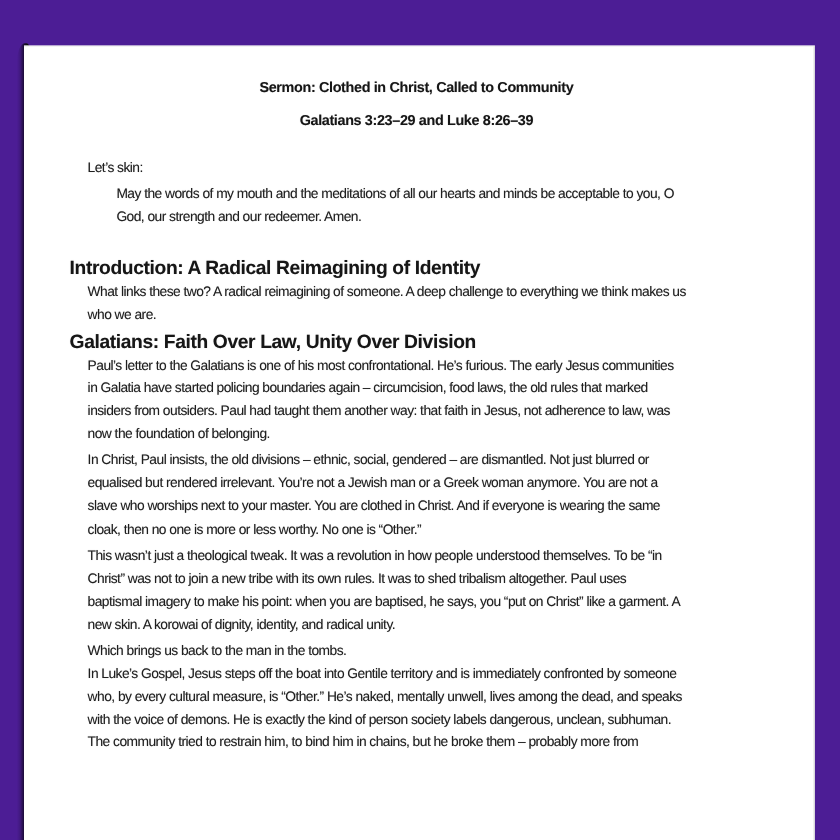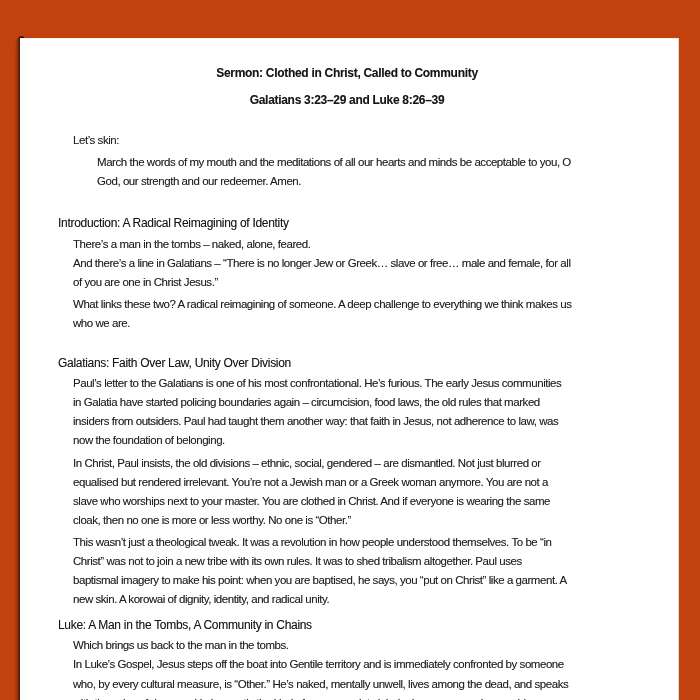--- a/index.html
+++ b/index.html
@@ -7,21 +7,21 @@
     padding: 0;
     width: 700px;
     height: 700px;
     overflow: hidden;
     background: #ffffff;
   }
   .viewport {
     position: relative;
     width: 700px;
     height: 700px;
-    background: #c2410c;
+    background: #4c1d95;
     font-family: "Liberation Sans", "DejaVu Sans", sans-serif;
     color: #1f1f1f;
   }
   
   .edge-shadow {
     position: absolute;
     left: 14px;
     top: 36px;
     bottom: 0;
     width: 11px;
@@ -72,65 +72,61 @@
     font-size: 11.5px;
     letter-spacing: -0.45px;
     line-height: 19.1px;
     white-space: pre-line;
     color: #1f1f1f;
   }
   .ind1 { margin-left: 53px; }
   .ind2 { margin-left: 77px; }
   .heading {
     margin: 23px 0 1px 38px;
-    font-size: 12px;
-    font-weight: normal;
+    font-size: 16px;
+    font-weight: bold;
     letter-spacing: -0.3px;
     line-height: 19.1px;
     color: #161616;
   }
-  .h-gal  { margin-top: 21px; }
+  .h-gal  { margin-top: 3px; }
   .h-luke { margin-top: 7px; }
 </style>
 </head>
 <body>
 
 <div class="viewport">
   <div class="edge-shadow"></div>
   <div class="page">
 
     <h1 class="doc-title">Sermon: Clothed in Christ, Called to Community</h1>
     <h2 class="doc-subtitle">Galatians 3:23–29 and Luke 8:26–39</h2>
 
     <p class="para ind1">Let’s skin:</p>
-    <p class="para ind2">March the words of my mouth and the meditations of all our hearts and minds be acceptable to you, O
+    <p class="para ind2">May the words of my mouth and the meditations of all our hearts and minds be acceptable to you, O
 God, our strength and our redeemer. Amen.</p>
 
     <h2 class="heading h-intro">Introduction: A Radical Reimagining of Identity</h2>
-    <p class="para ind1">There’s a man in the tombs – naked, alone, feared.
-And there’s a line in Galatians – “There is no longer Jew or Greek… slave or free… male and female, for all
-of you are one in Christ Jesus.”</p>
     <p class="para ind1">What links these two? A radical reimagining of someone. A deep challenge to everything we think makes us
 who we are.</p>
 
     <h2 class="heading h-gal">Galatians: Faith Over Law, Unity Over Division</h2>
     <p class="para ind1">Paul’s letter to the Galatians is one of his most confrontational. He’s furious. The early Jesus communities
 in Galatia have started policing boundaries again – circumcision, food laws, the old rules that marked
 insiders from outsiders. Paul had taught them another way: that faith in Jesus, not adherence to law, was
 now the foundation of belonging.</p>
     <p class="para ind1">In Christ, Paul insists, the old divisions – ethnic, social, gendered – are dismantled. Not just blurred or
 equalised but rendered irrelevant. You’re not a Jewish man or a Greek woman anymore. You are not a
 slave who worships next to your master. You are clothed in Christ. And if everyone is wearing the same
 cloak, then no one is more or less worthy. No one is “Other.”</p>
     <p class="para ind1">This wasn’t just a theological tweak. It was a revolution in how people understood themselves. To be “in
 Christ” was not to join a new tribe with its own rules. It was to shed tribalism altogether. Paul uses
 baptismal imagery to make his point: when you are baptised, he says, you “put on Christ” like a garment. A
 new skin. A korowai of dignity, identity, and radical unity.</p>
 
-    <h2 class="heading h-luke">Luke: A Man in the Tombs, A Community in Chains</h2>
     <p class="para ind1">Which brings us back to the man in the tombs.
 In Luke’s Gospel, Jesus steps off the boat into Gentile territory and is immediately confronted by someone
 who, by every cultural measure, is “Other.” He’s naked, mentally unwell, lives among the dead, and speaks
 with the voice of demons. He is exactly the kind of person society labels dangerous, unclean, subhuman.
 The community tried to restrain him, to bind him in chains, but he broke them – probably more from</p>
 
   </div>
 </div>
 
 </body></html>

